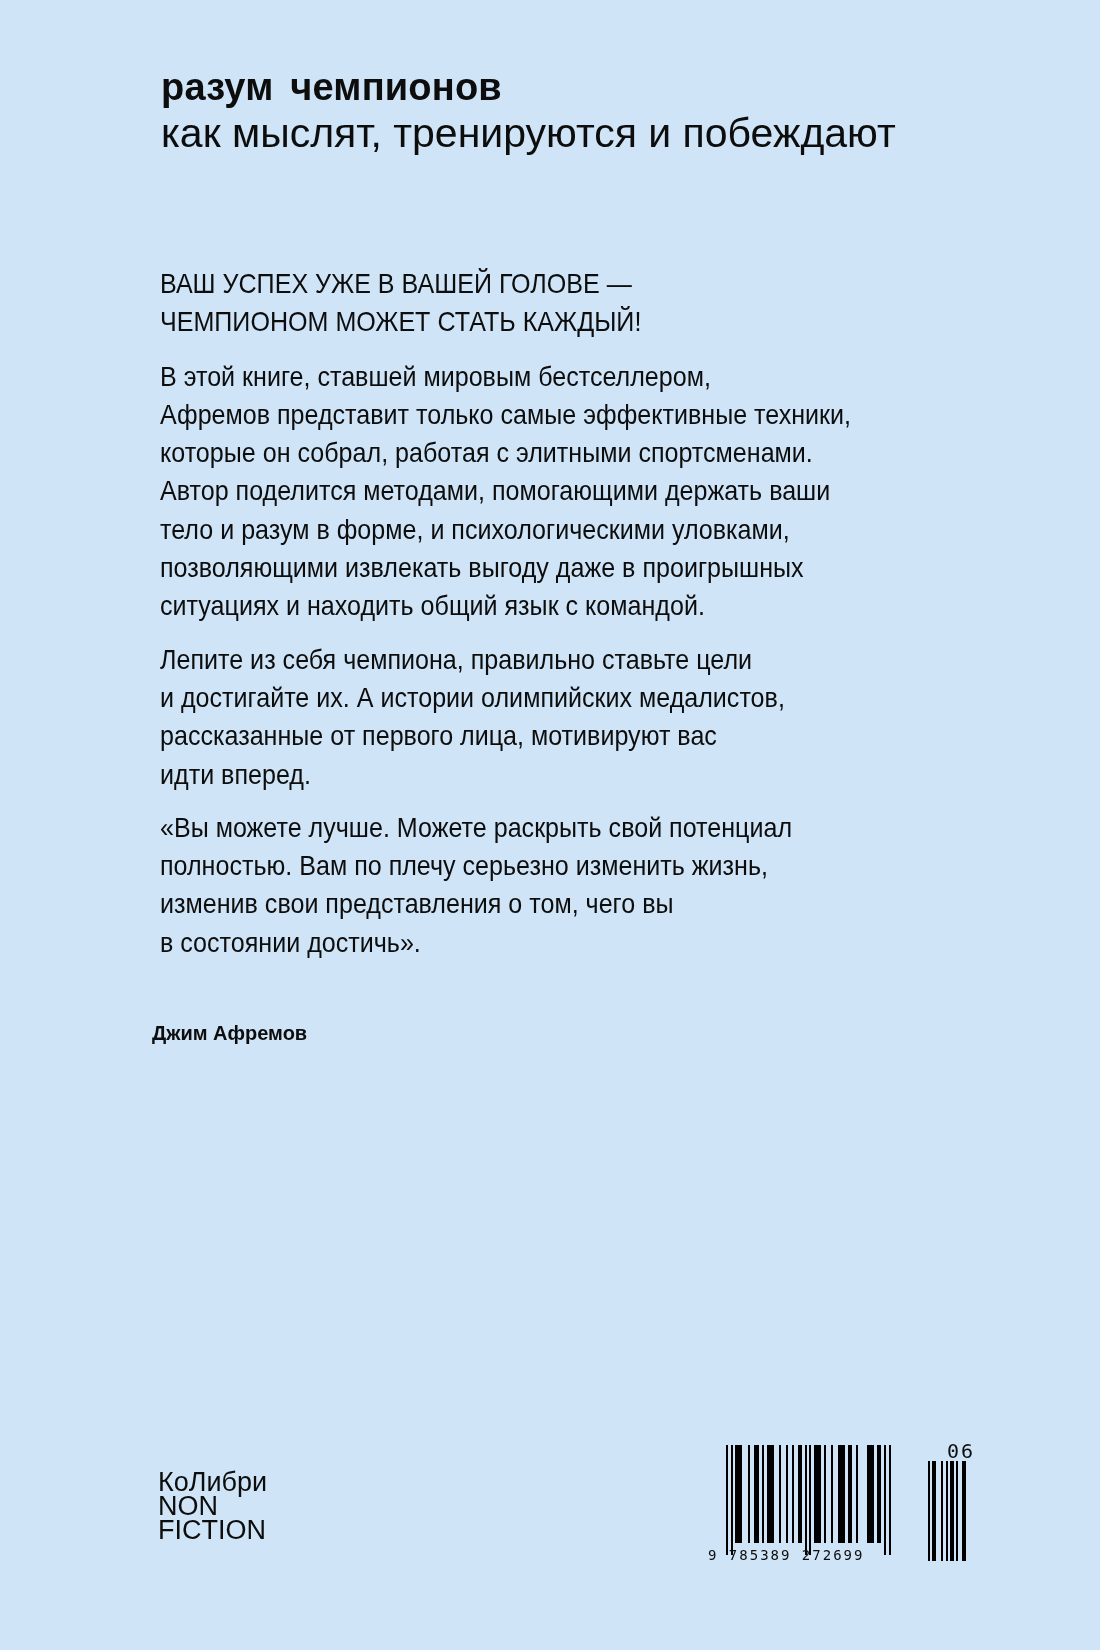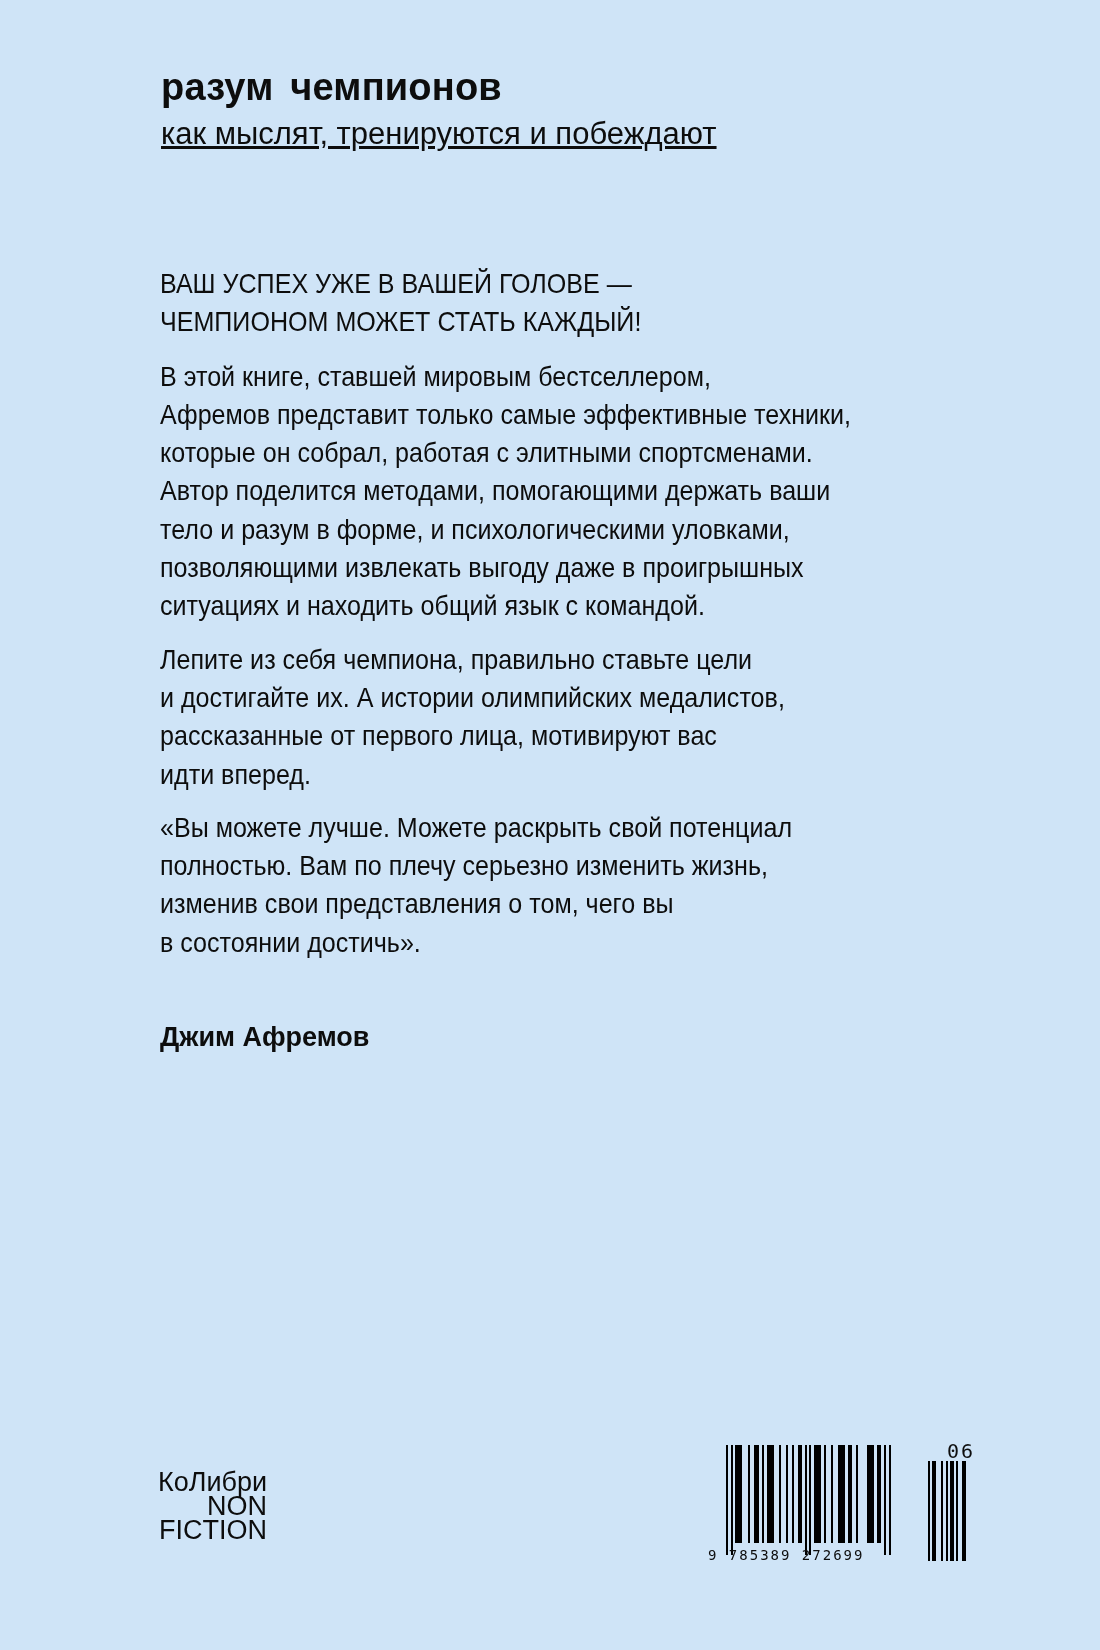--- a/index.html
+++ b/index.html
@@ -10,44 +10,43 @@
     color: #0d0d0d;
     font-family: "Liberation Sans", sans-serif;
   }
   .title {
     position: absolute; left: 161px; top: 66px;
     font-weight: bold; font-size: 38px; letter-spacing: 0.2px;
     word-spacing: 6px;
   }
   .subtitle {
     position: absolute; left: 161px; top: 118px;
-    font-size: 31px; line-height: 31px;
+    font-size: 41px; line-height: 31px;
     width: 700px;
-    text-decoration: underline;
   }
   .body-block {
     position: absolute; left: 160px; top: 264px; width: 820px;
     font-size: 28.5px; line-height: 38.3px;
     transform: scaleX(0.88); transform-origin: left top;
     width: 940px;
   }
   .body-block p { margin: 0; }
   .headline { margin-bottom: 16px !important; }
   .para { margin-bottom: 15px !important; }
   .line { display: block; white-space: nowrap; }
   .author {
-    position: absolute; left: 160px; top: 1022px;
-    font-weight: bold; font-size: 27px;
+    position: absolute; left: 152px; top: 1022px;
+    font-weight: bold; font-size: 20px;
   }
   .logo {
     position: absolute; left: 158px; top: 1470px;
     display: flex; align-items: flex-end;
   }
   .imprint {
-    display: flex; flex-direction: column; align-items: flex-end;
+    display: flex; flex-direction: column; 
     font-size: 27px; line-height: 24px; margin-right: 14px;
     margin-bottom: 4px;
   }
   .imprint span { display: block; }
   .science {
     font-size: 96px; line-height: 80px; letter-spacing: -2px;
     position: relative;
   }
   .star {
     position: absolute; left: 114px; top: -22px;

